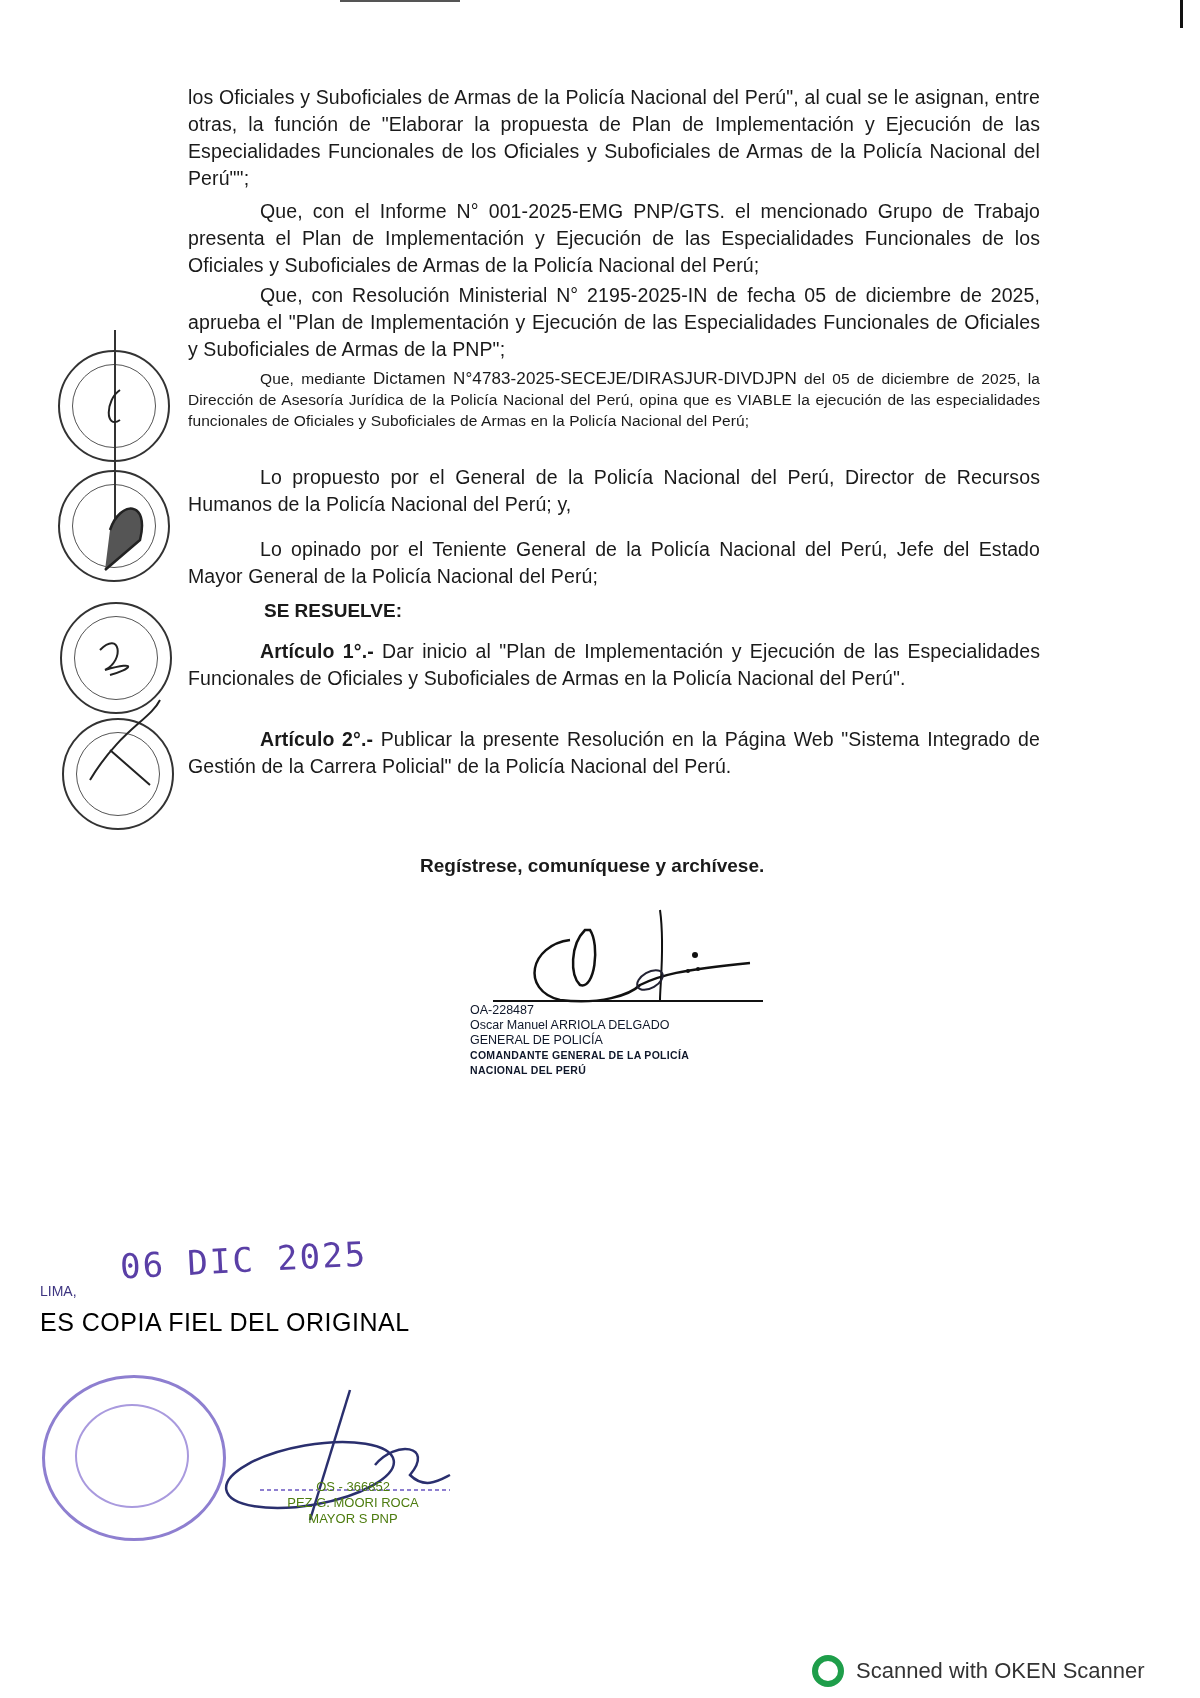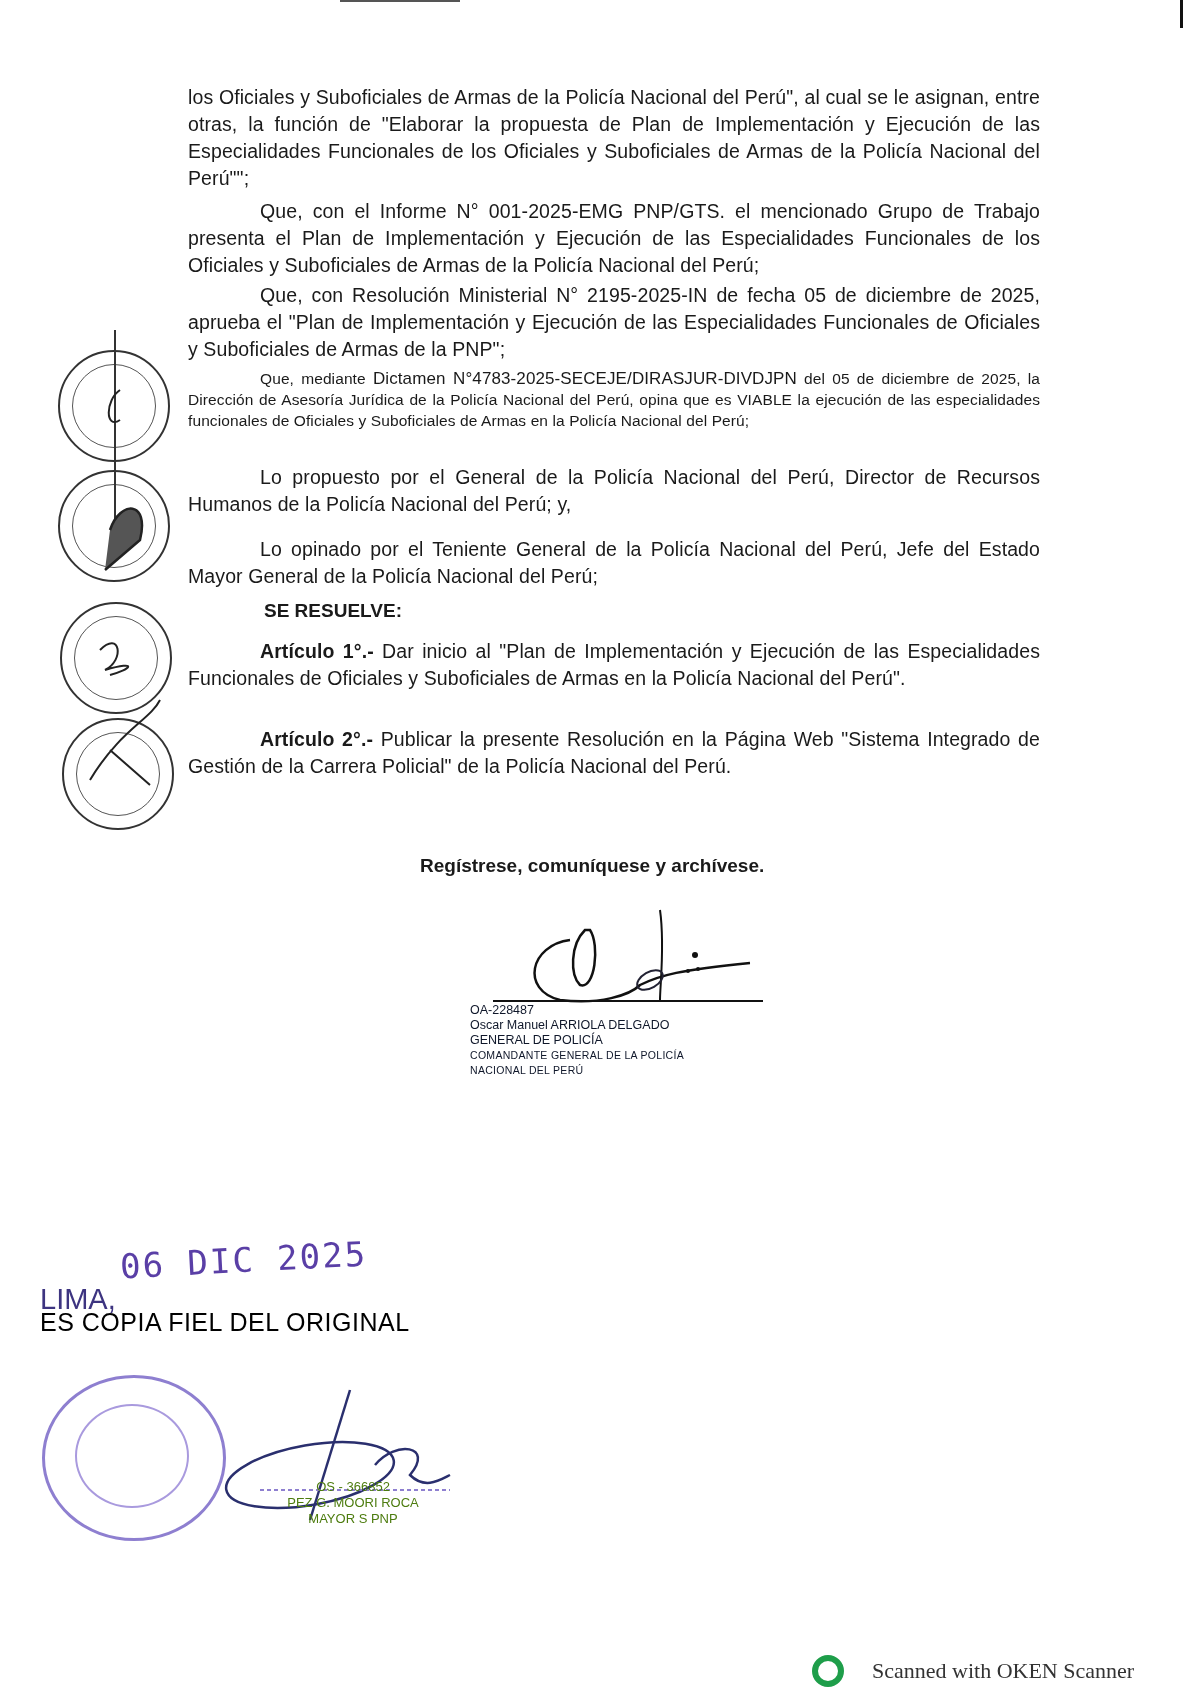--- a/index.html
+++ b/index.html
@@ -11,35 +11,35 @@
           text-align:justify; letter-spacing:0.1px; }
   .para.indent { text-indent:72px; }
   .para.small { font-size:15.5px; line-height:21px; }
   .para.small .big { font-size:17px; }
   .heading { position:absolute; left:264px; font-size:19px; font-weight:bold; }
   .bold { font-weight:bold; }
   .closing { position:absolute; left:420px; top:855px; font-size:19px; font-weight:bold; }
   .sig-line { position:absolute; left:493px; top:1000px; width:270px; height:2px; background:#111; }
   .sig-block { position:absolute; left:470px; top:1003px; width:320px; text-align:left;
                font-size:12.5px; line-height:15px; color:#0f172a; }
-  .sig-block .role2 { font-size:10.5px; letter-spacing:0.3px; }
+  .sig-block .role2 { font-size:10.5px; letter-spacing:0.3px;font-weight:bold; }
   .seal { position:absolute; width:108px; height:108px; border:2px solid #333; border-radius:50%; }
   .seal::after { content:""; position:absolute; inset:12px; border:1px solid #555; border-radius:50%; }
   .stamp-date { position:absolute; left:120px; top:1240px; font-family:"DejaVu Sans Mono", monospace;
                 font-size:34px; color:#5a3fa6; transform:rotate(-3deg); letter-spacing:2px; }
-  .stamp-lima { position:absolute; left:40px; top:1283px; font-size:29px; color:#3d3480; }
+  .stamp-lima { position:absolute; left:40px; top:1283px; font-size:14px; color:#3d3480; }
   .stamp-copy { position:absolute; left:40px; top:1308px; font-size:25px; color:#000000; letter-spacing:0.5px; }
   .dir-seal { position:absolute; left:42px; top:1375px; width:178px; height:160px; border:3px solid #8e7fd0;
               border-radius:50%; }
   .dir-seal::after { content:""; position:absolute; left:30px; top:26px; width:110px; height:100px;
                      border:2px solid #a99ade; border-radius:50%; }
   .cert-block { position:absolute; left:268px; top:1479px; width:170px; font-size:13px; line-height:16px;
                 color:#4d7c0f; text-align:center; }
-  .scanner { position:absolute; left:812px; top:1655px; display:flex; align-items:center; gap:28px;
-             font-family:Liberation Serif, serif; font-size:22px; color:#333; }
+  .scanner { position:absolute; left:812px; top:1655px; display:flex; align-items:center; gap:12px;
+             font-family:Liberation Sans, sans-serif; font-size:22px; color:#333; }
   .scanner-icon { width:32px; height:32px; border:6px solid #1e9e4a; border-radius:50%; box-sizing:border-box; }
   svg.sig { position:absolute; }
 </style>
 </head>
 <body>
 
 <div class="topdash"></div>
 <div class="topline"></div>
 
 <div class="para" style="top:84px;">los Oficiales y Suboficiales de Armas de la Policía Nacional del Perú", al cual se le asignan, entre otras, la función de "Elaborar la propuesta de Plan de Implementación y Ejecución de las Especialidades Funcionales de los Oficiales y Suboficiales de Armas de la Policía Nacional del Perú"";</div>

